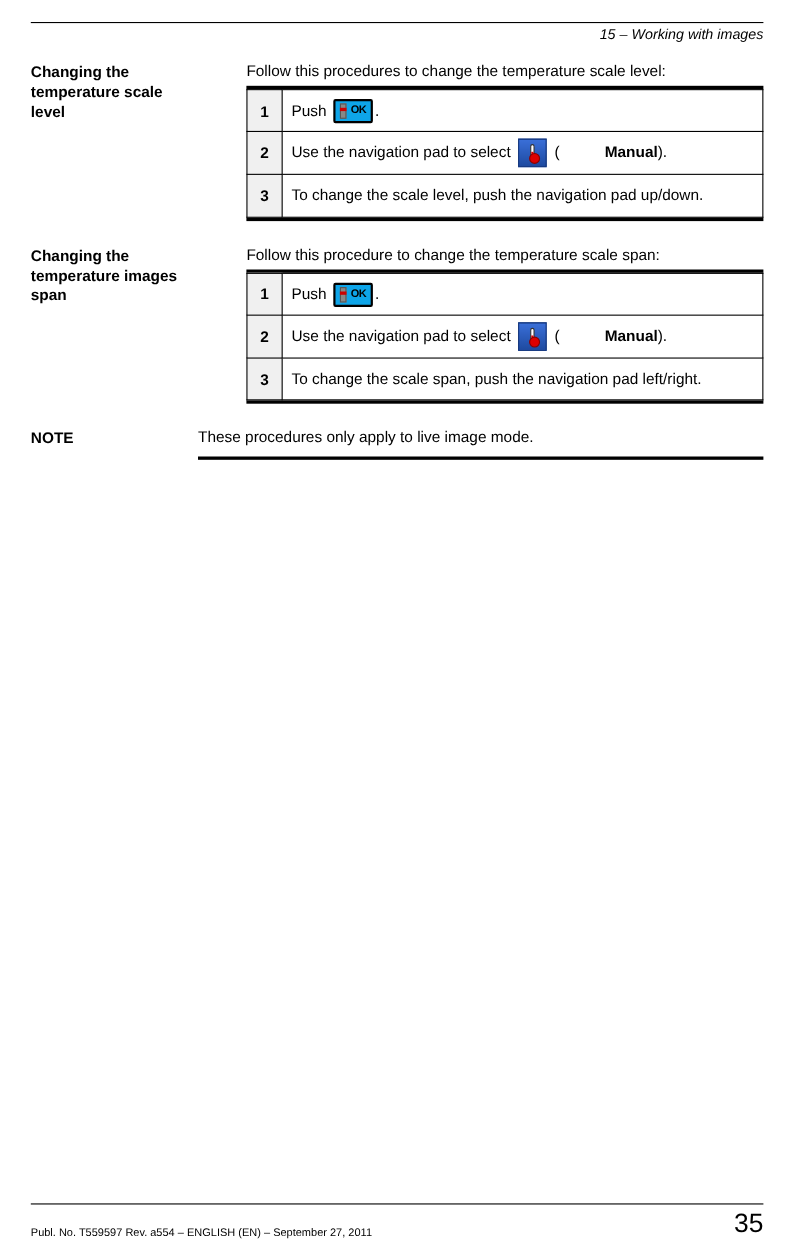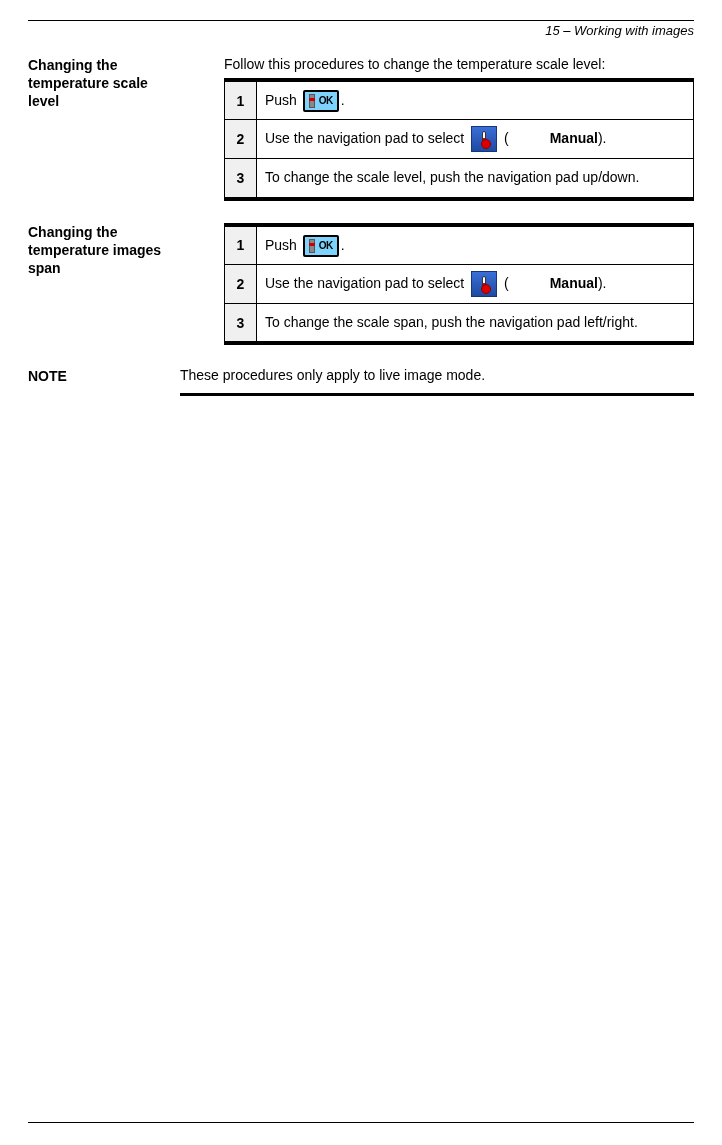--- a/index.html
+++ b/index.html
@@ -72,21 +72,21 @@
       background: #f0f0f0;
     }
     table.steps td.desc {
       line-height: 1.8;
     }
     .ok-button {
       display: inline-flex;
       align-items: center;
       vertical-align: middle;
       border: 2px solid #000;
-      background: #7dd3fc;
+      background: #0ea5e9;
       padding: 1px 4px;
       margin: 0 2px;
       border-radius: 2px;
       height: 22px;
     }
     .ok-button .slider {
       display: inline-block;
       width: 6px;
       height: 14px;
       background: #888;
@@ -214,20 +214,21 @@
       </tr>
     </tbody>
       </table>
     <div class="thick-rule-bottom"></div>
   </div>
 </div>
 
 <div class="section">
   <div class="sidebar">Changing the temperature images span</div>
   <div class="content">
+    <div class="intro">Follow this procedure to change the temperature scale span:</div>
     <div class="thick-rule"></div>
     <table class="steps">
       <tbody>
           <tr>
         <td class="num">1</td>
         <td class="desc">
           <span>Push </span><span class="ok-button">
                 <span class="slider"></span>
                 <span class="ok-text">OK</span>
               </span><span>.</span>
@@ -256,13 +257,17 @@
   <div class="content">
     <div class="intro">These procedures only apply to live image mode.</div>
   </div>
 </div>
 <div style="margin-left:152px;">
   <div class="thick-rule"></div>
 </div>
 
 <div class="footer">
   <div class="footer-line"></div>
+  <div class="footer-row">
+    <div class="footer-left">Publ. No. T559597 Rev. a554 – ENGLISH (EN) – September 27, 2011</div>
+    <div class="footer-right">35</div>
+  </div>
 </div>
 
 </body></html>

